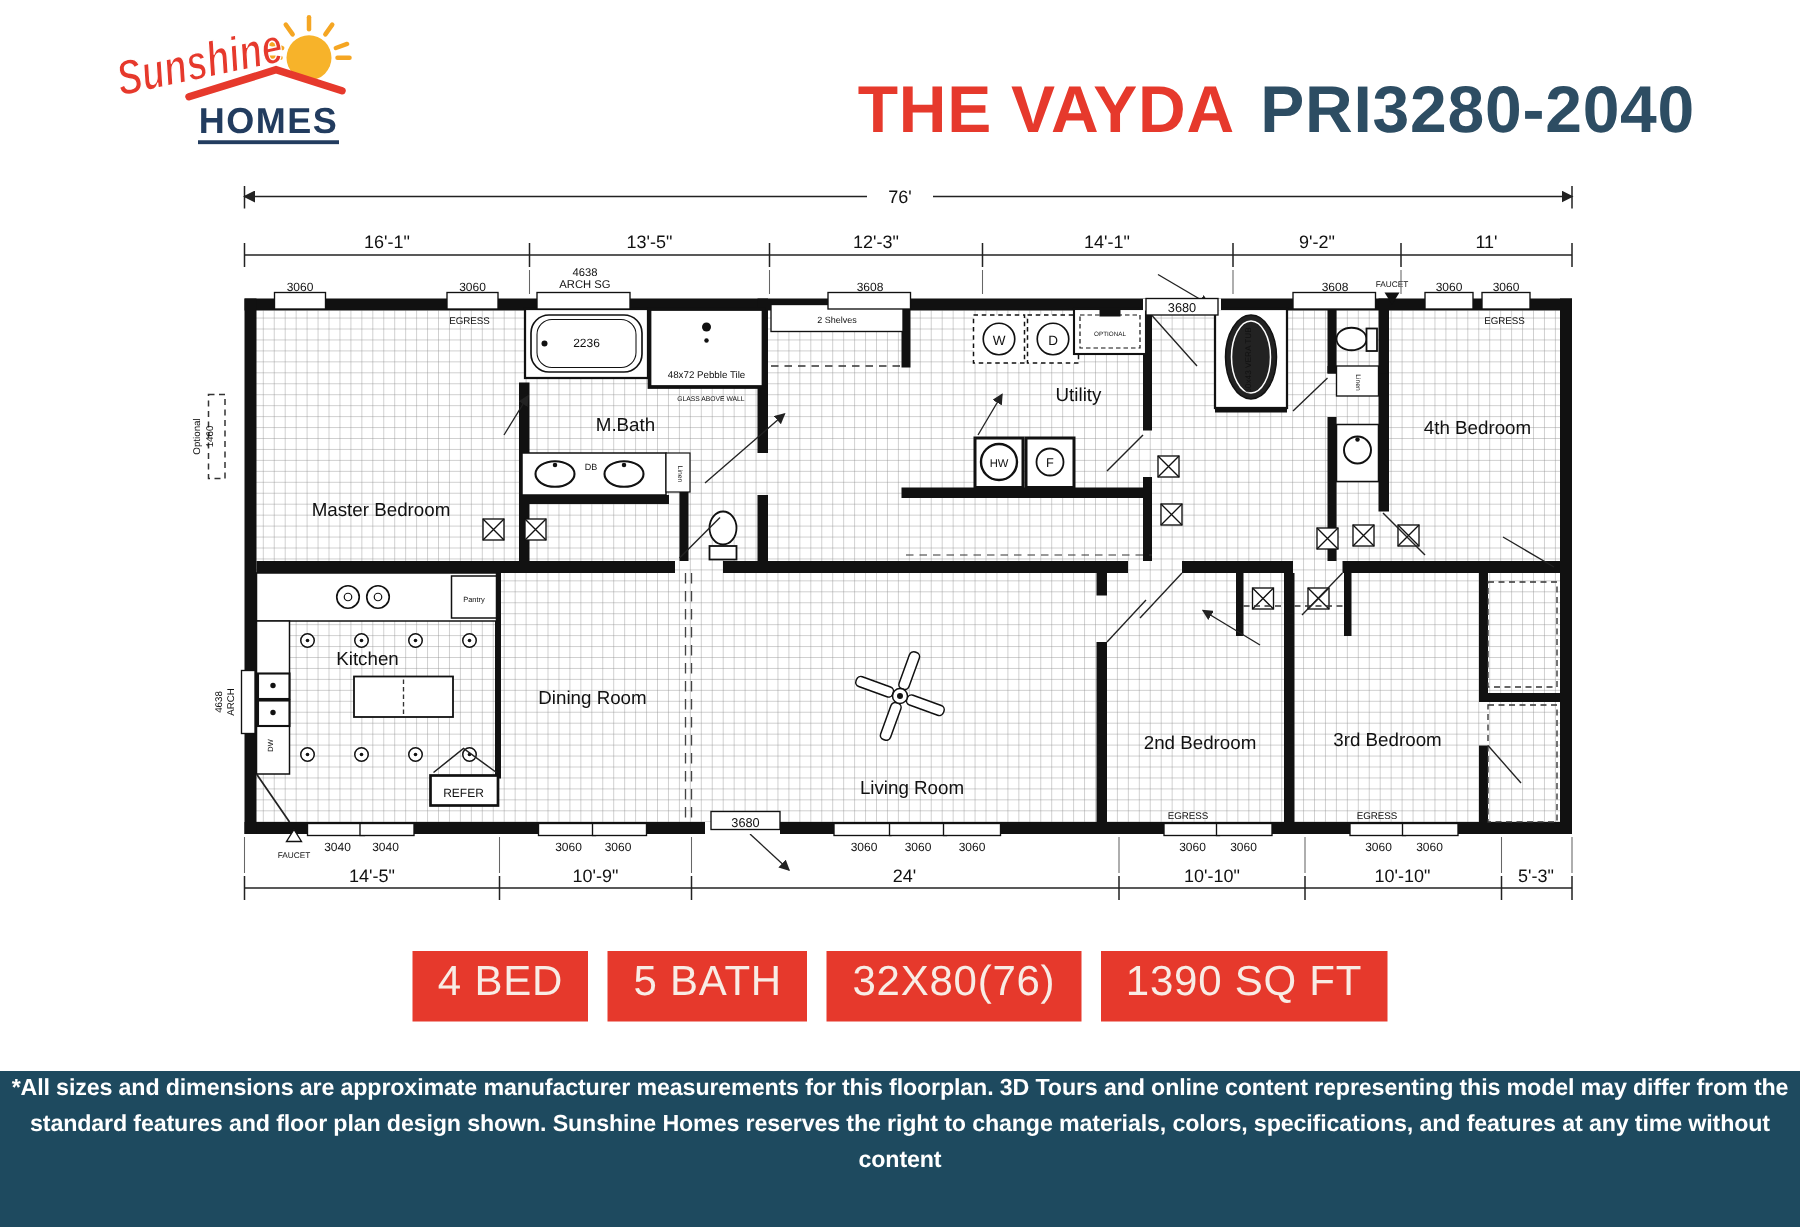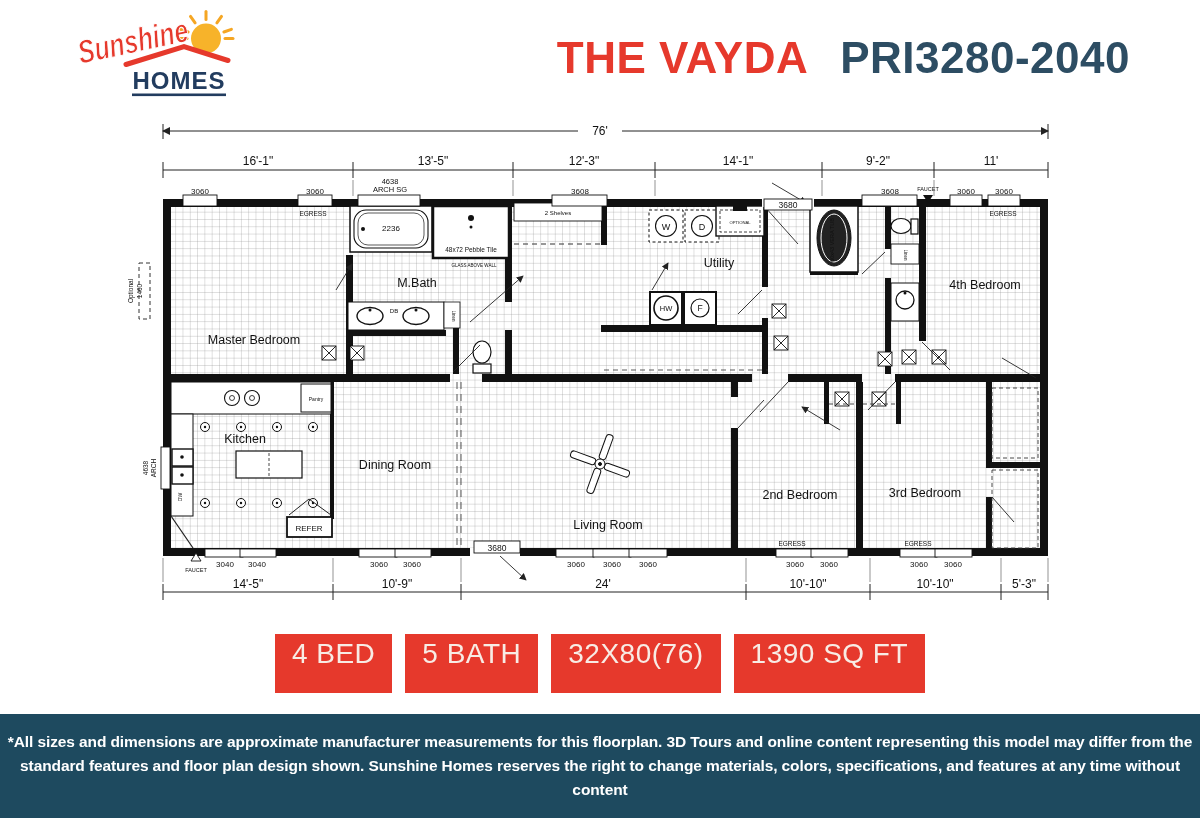--- a/index.html
+++ b/index.html
@@ -1,37 +1,37 @@
 <!DOCTYPE html>
 <html style="--red: #e6392c; --navy: #2d4d63; --band: #1e4a5f; --logo-navy: #223c5f;"><head>
 <meta charset="utf-8">
 <style>
   html,body{margin:0;padding:0;background:#fff;}
   .page{position:relative;width:1200px;height:818px;background:#fff;overflow:hidden;
         font-family:"Liberation Sans",sans-serif;}
   
   .logo{position:absolute;left:56px;top:6px;width:270px;height:106px;}
-  .title{position:absolute;top:36px;right:70px;display:flex;gap:32px;align-items:baseline;
+  .title{position:absolute;top:36px;right:70px;display:flex;gap:17px;align-items:baseline;
          font-size:44px;line-height:1;white-space:nowrap;}
   .title .name{color:var(--red);font-weight:700;letter-spacing:.5px;}
-  .title .model{color:var(--navy);font-weight:600;letter-spacing:.5px;}
+  .title .model{color:var(--navy);font-weight:600;letter-spacing:.5px;margin-top:16px;}
   
   .plan{position:absolute;left:0;top:118px;width:1200px;height:500px;}
   svg text{font-family:"Liberation Sans",sans-serif;fill:#111;}
   .winlab{font-size:8px;text-anchor:middle;}
   .dimtxt{font-size:12px;text-anchor:middle;}
   .room{font-size:12.5px;text-anchor:middle;}
   .tiny{text-anchor:middle;}
   
   .badges{position:absolute;top:634px;left:0;width:100%;display:flex;justify-content:center;gap:13px;}
   .badge{background:var(--red);color:#f8ece5;font-size:28px;font-weight:500;letter-spacing:.5px;
-         padding:5px 17px 23px;line-height:1.1;}
+         padding:5px 17px 11px;line-height:1.1;}
   
   .band{position:absolute;left:0;top:714px;width:100%;height:104px;background:var(--band);
-        display:flex;flex-direction:column;justify-content:center;align-items:center;
+        display:flex;flex-direction:column;align-items:center;
         color:#fff;font-weight:700;font-size:15.5px;letter-spacing:-.1px;line-height:1.55;text-align:center;}
 </style>
 </head>
 <body>
 
 <div class="page">
 
   <svg class="logo" viewBox="0 0 270 105">
     <g stroke="#f5a623" stroke-width="3" stroke-linecap="round">
       <line x1="150" y1="13" x2="150" y2="5"></line>

